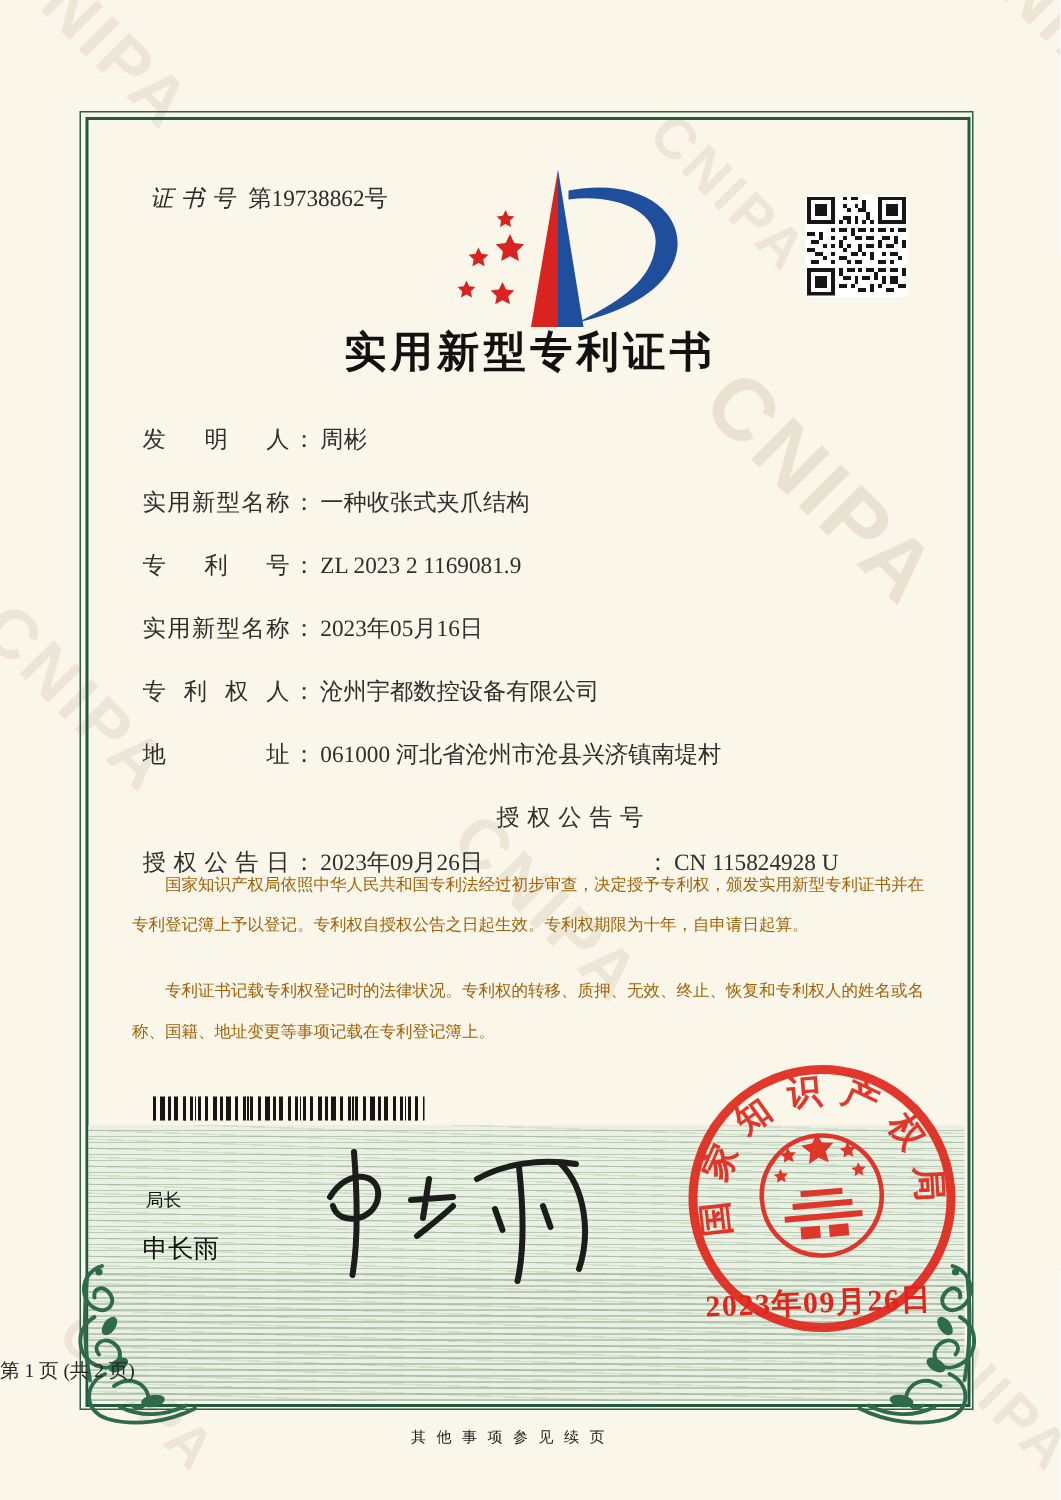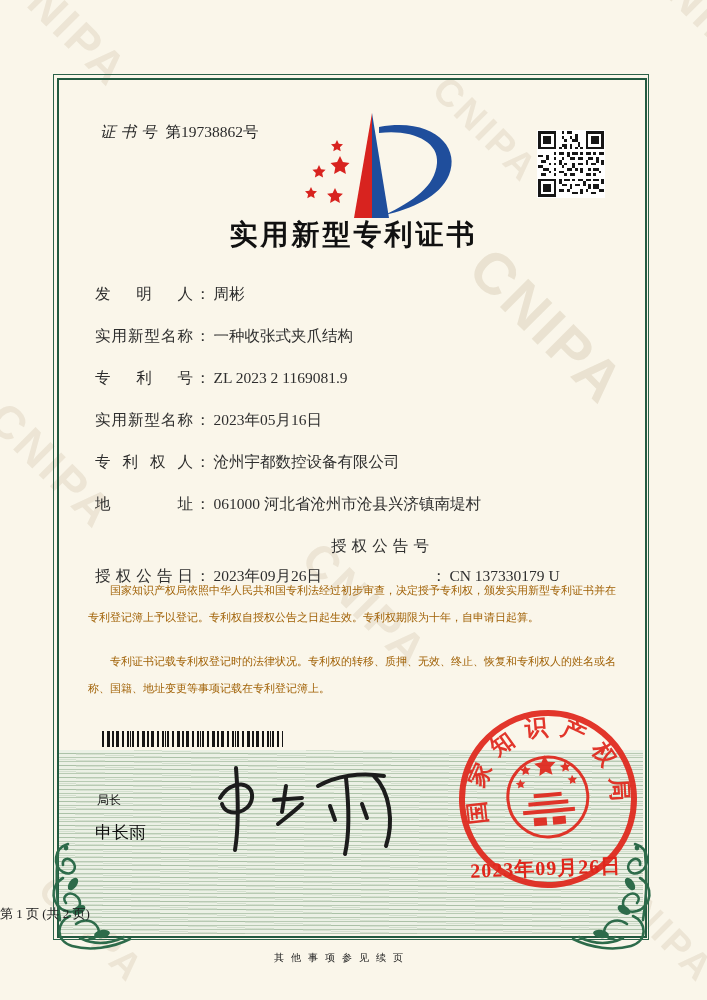--- a/index.html
+++ b/index.html
@@ -139,21 +139,21 @@
       <span class="flabel">专利权人</span><span class="fcolon">：</span><span>沧州宇都数控设备有限公司</span>
     </div>
     <div class="frow">
       <span class="flabel">地址</span><span class="fcolon">：</span><span>061000 河北省沧州市沧县兴济镇南堤村</span>
     </div>
     <div class="frow">
       <span class="fpair1">
         <span class="flabel">授权公告日</span><span class="fcolon">：</span><span>2023年09月26日</span>
       </span>
       <span>
-        <span class="flabel">授权公告号</span><span class="fcolon">：</span><span>CN 137330179 U</span>
+        <span class="flabel">授权公告号</span><span class="fcolon">：</span><span>CN 115824928 U</span>
       </span>
     </div>
   </div>
 
   <div class="paras">
     <p>国家知识产权局依照中华人民共和国专利法经过初步审查，决定授予专利权，颁发实用新型专利证书并在专利登记簿上予以登记。专利权自授权公告之日起生效。专利权期限为十年，自申请日起算。</p>
     <p>专利证书记载专利权登记时的法律状况。专利权的转移、质押、无效、终止、恢复和专利权人的姓名或名称、国籍、地址变更等事项记载在专利登记簿上。</p>
   </div>
 
   <div class="barcode"></div>

